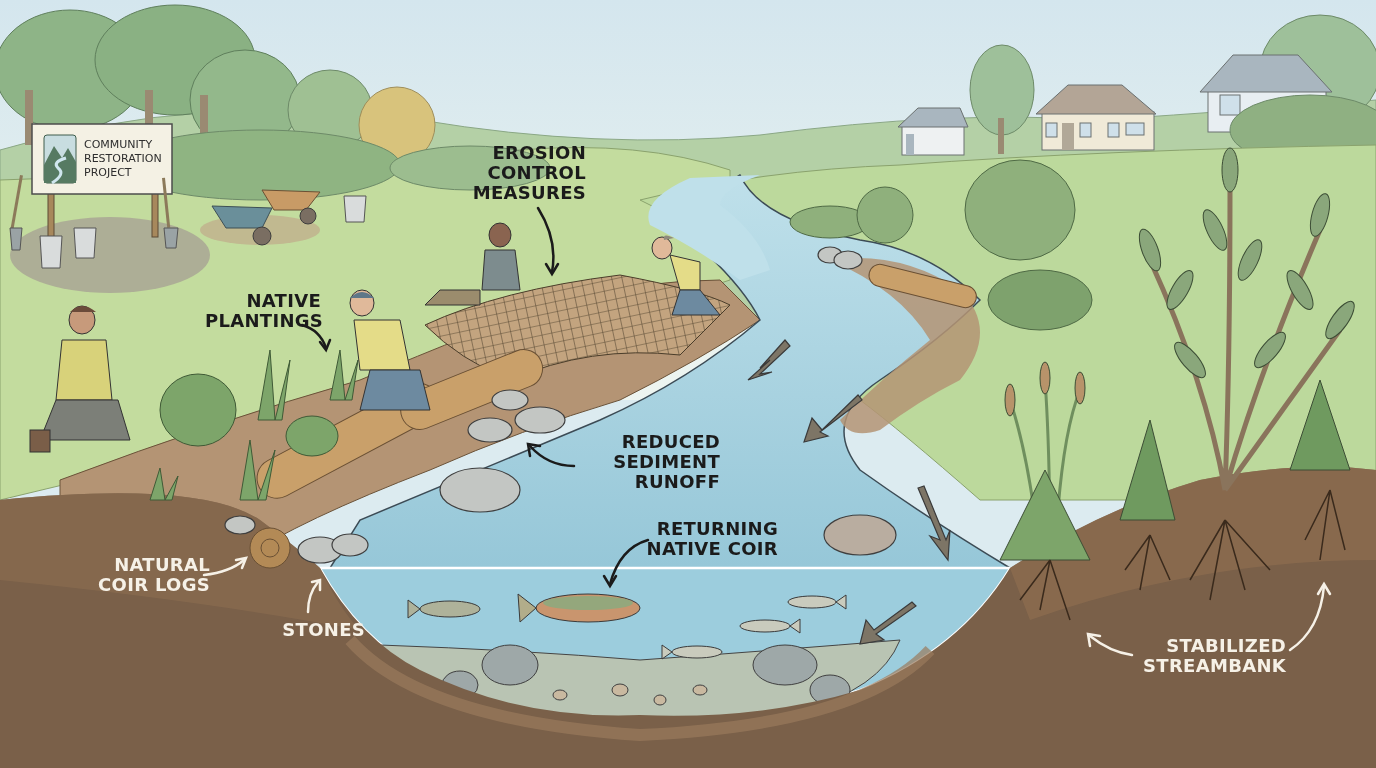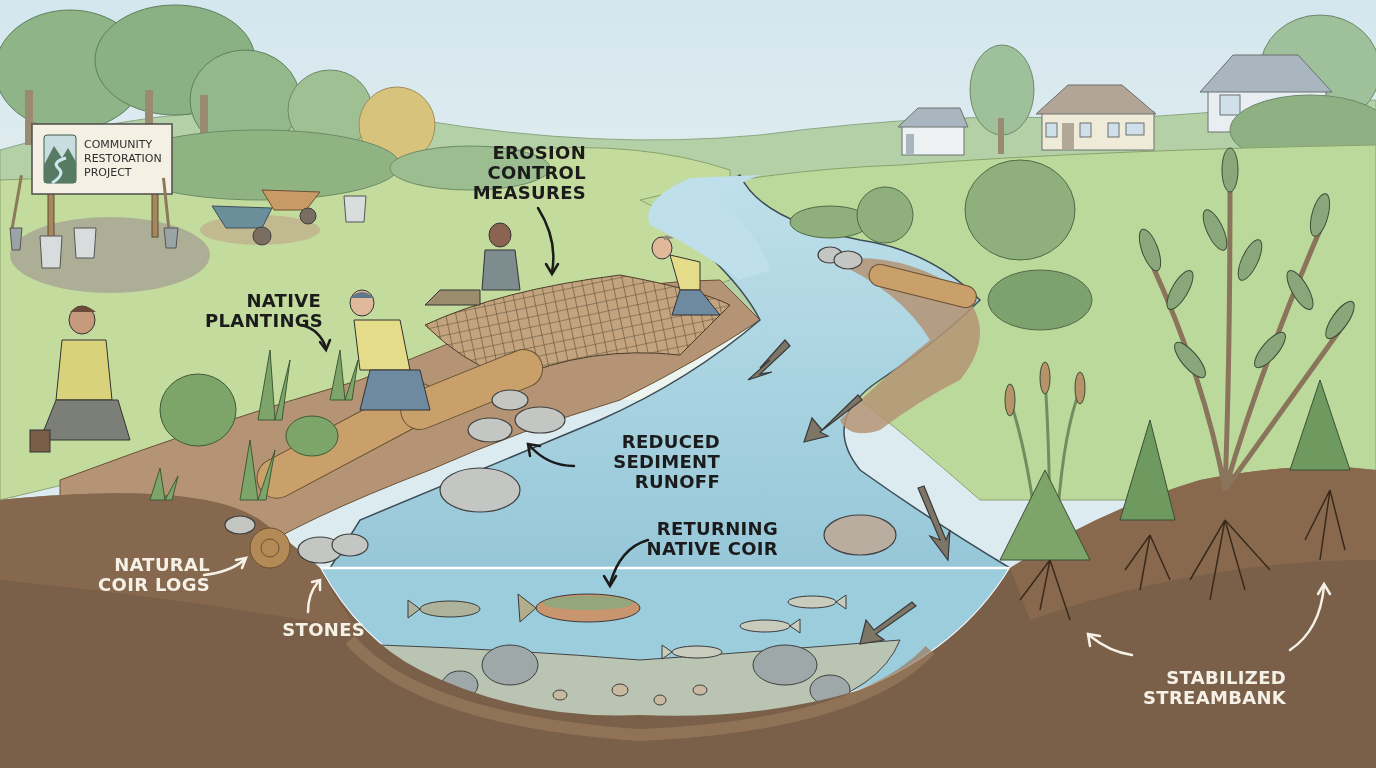--- a/index.html
+++ b/index.html
@@ -309,14 +309,14 @@
 <div class="label dark" style="left:205px; top:291px; width:116px;">NATIVE
 PLANTINGS</div>
 <div class="label dark" style="left:600px; top:432px; width:120px;">REDUCED
 SEDIMENT
 RUNOFF</div>
 <div class="label dark" style="left:646px; top:519px; width:132px;">RETURNING
 NATIVE COIR</div>
 <div class="label light" style="left:90px; top:555px; width:120px;">NATURAL
 COIR LOGS</div>
 <div class="label light" style="left:250px; top:620px; width:92px;margin-left:23px;">STONES</div>
-<div class="label light" style="left:1136px; top:668px; width:150px;">STABILIZED
+<div class="label light" style="left:1136px; top:636px; width:150px;">STABILIZED
 STREAMBANK</div>
 
 </body></html>

